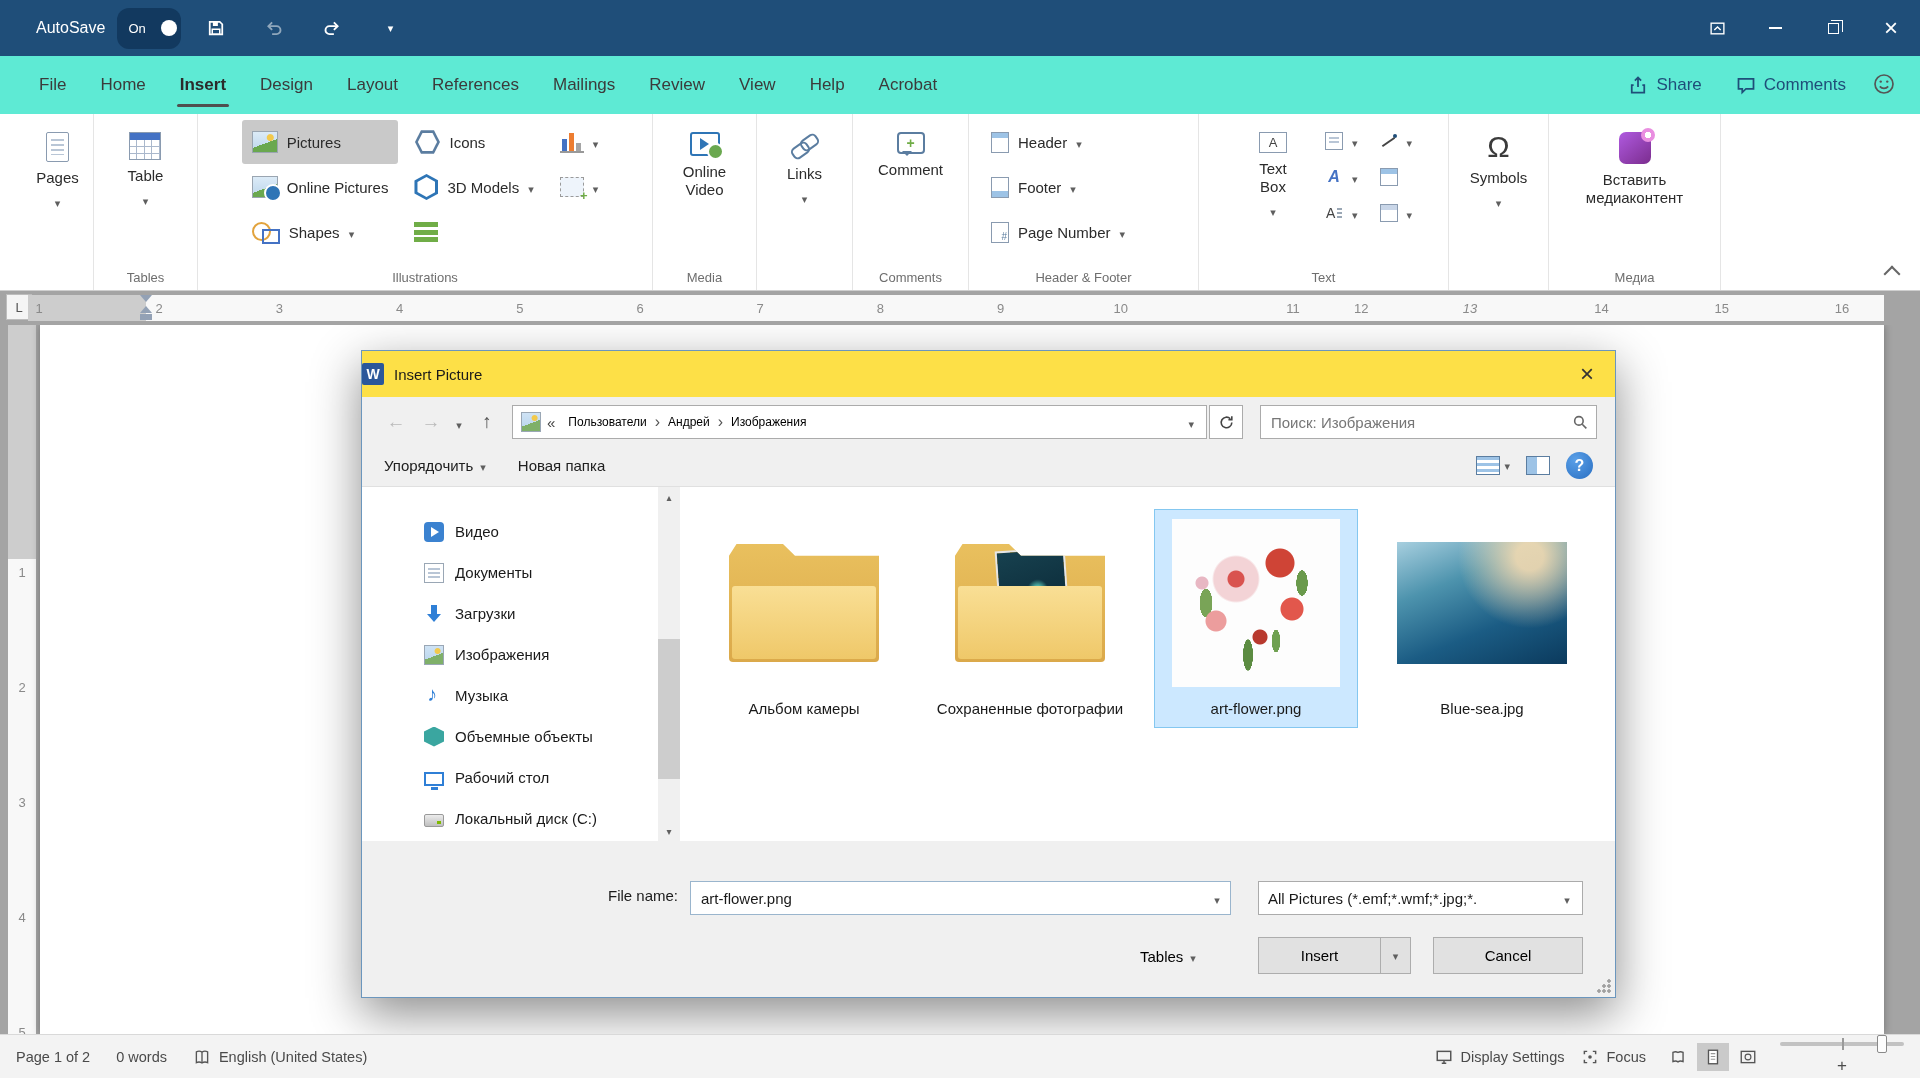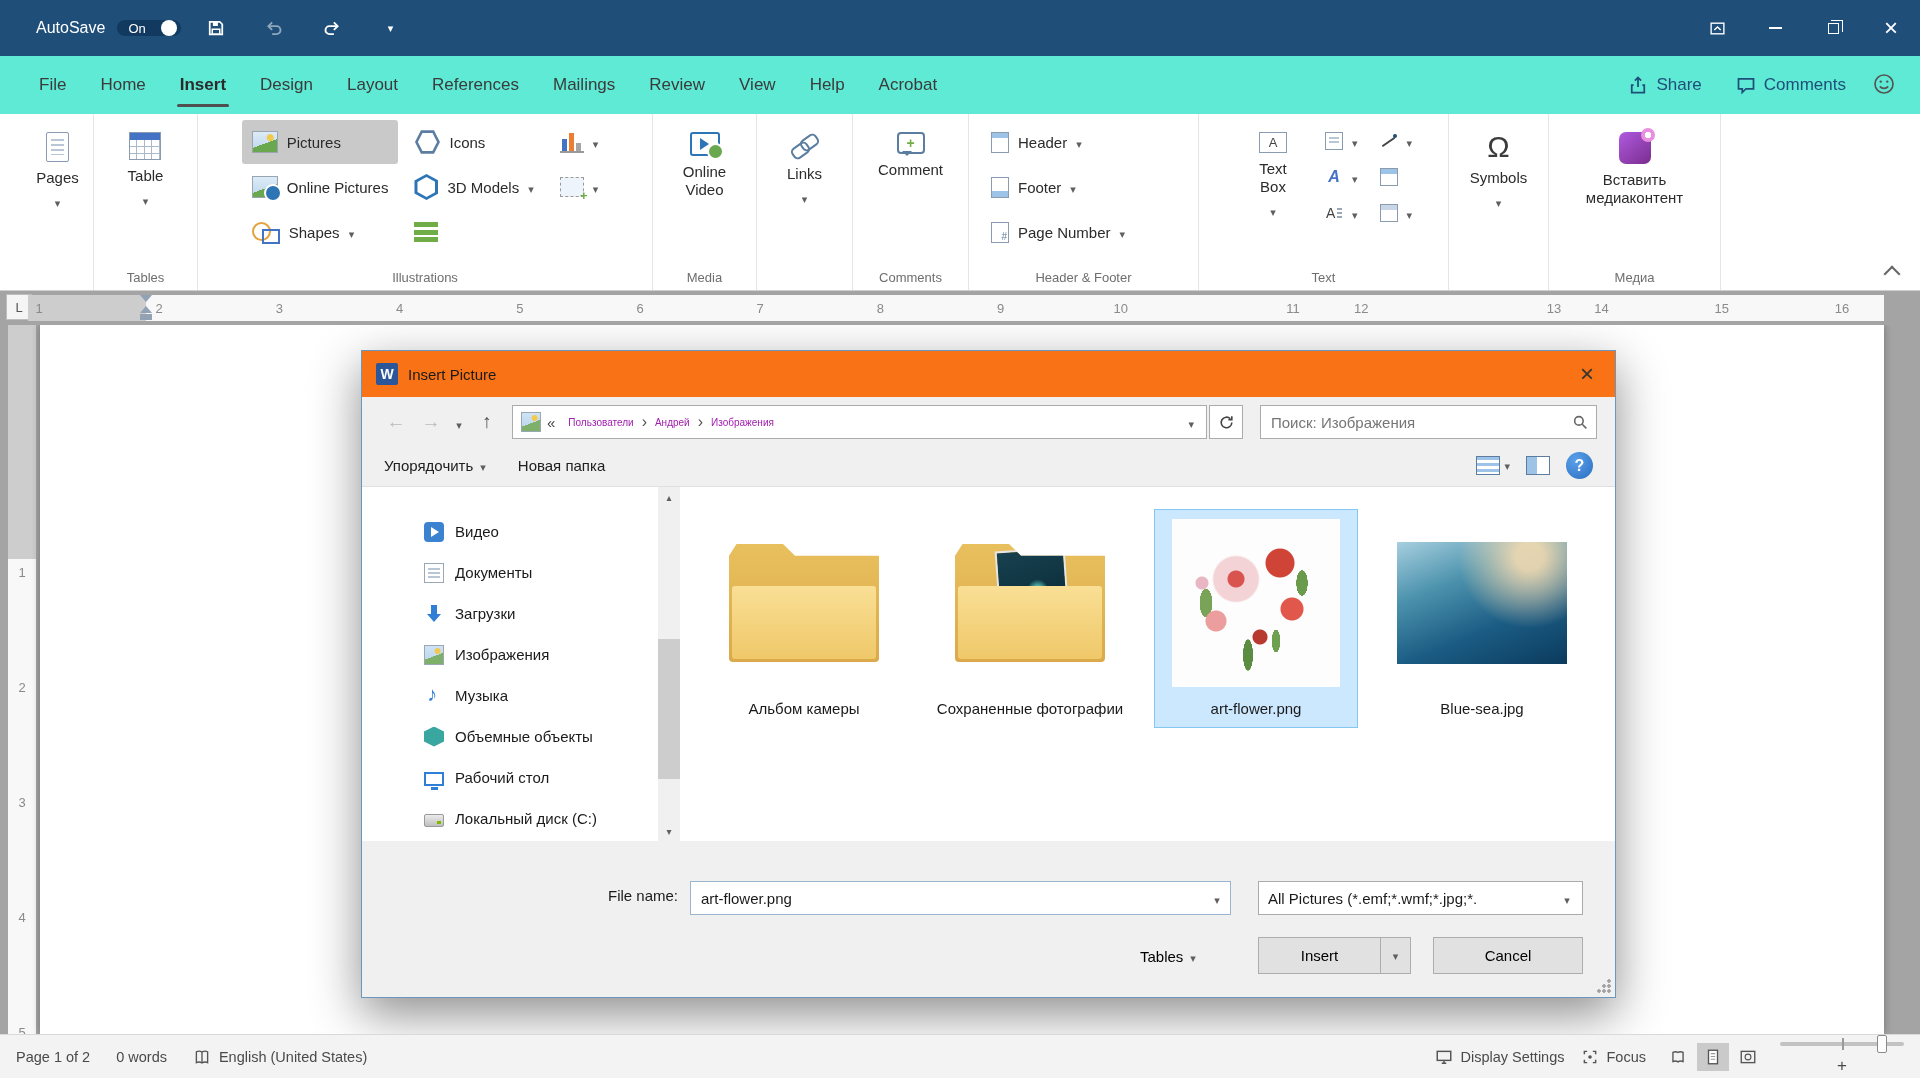--- a/index.html
+++ b/index.html
@@ -7,21 +7,21 @@
     font-family:"Liberation Sans","DejaVu Sans",sans-serif; }
   button { font-family:inherit; cursor:pointer; }
   .app { position:relative; width:1920px; height:1078px; background:#a4a4a4;
     display:flex; flex-direction:column; }
 
   
   .titlebar { height:56px; background:#1f4e79; color:#fff; display:flex;
     align-items:center; justify-content:space-between; flex:0 0 auto; }
   .tb-left { display:flex; align-items:center; gap:12px; padding-left:36px; }
   .autosave-label { font-size:16px; }
-  .autosave-toggle { width:64px; height:16px; border-radius:12px; background:#12395f;
+  .autosave-toggle { width:64px; height:41px; border-radius:12px; background:#12395f;
     display:flex; align-items:center; justify-content:space-between; padding:0 4px 0 11px; cursor:pointer; }
   .toggle-text { font-size:13px; color:#fff; }
   .toggle-knob { width:16px; height:16px; border-radius:50%; background:#fff; }
   .tb-btn { width:46px; height:42px; background:none; border:none; display:flex;
     align-items:center; justify-content:center; color:#fff; }
   .tb-btn.dim { opacity:.5; }
   .tb-btn svg { width:20px; height:20px; }
   .tb-right { display:flex; height:100%; }
   .win-btn { width:58px; height:100%; background:none; border:none; color:#fff;
     display:flex; align-items:center; justify-content:center; font-size:20px; }
@@ -175,41 +175,41 @@
   .docarea { position:relative; flex:1; background:#a4a4a4; overflow:hidden; }
   .vruler { position:absolute; left:8px; top:0; width:28px; height:100%;
     background:linear-gradient(#cdcdcd 0 234px,#f8f8f8 234px); }
   .vnum { position:absolute; left:0; width:100%; text-align:center; font-size:13px; color:#8a8a8a; }
   .page { position:absolute; left:40px; right:36px; top:0; bottom:0; background:#fff;
     box-shadow:0 0 8px rgba(0,0,0,.3); }
 
   
   .dialog { position:absolute; left:361px; top:25px; width:1255px; height:648px; background:#f0f0f0;
     border:1px solid #6b96bd; box-shadow:0 16px 46px rgba(0,0,0,.45); font-size:15px; color:#1a1a1a; }
-  .dlg-title { height:46px; background:#f97316; display:flex; align-items:center; padding-left:14px;
+  .dlg-title { height:46px; background:#fde047; display:flex; align-items:center; padding-left:0;
     gap:10px; position:relative; }
   .word-ico { width:22px; height:22px; background:#2b579a; border-radius:2px; display:flex;
     align-items:center; justify-content:center; }
   .word-ico::after { content:"W"; color:#fff; font-size:14px; font-weight:bold; }
   .dlg-close { position:absolute; right:0; top:0; width:56px; height:100%; background:none; border:none; color:#333; }
   .dlg-close::after { content:"×"; font-size:24px; }
   .dlg-nav { height:48px; display:flex; align-items:center; padding:2px 18px 0; gap:3px; }
   .nav-btn { background:none; border:none; width:32px; height:32px; color:#555; font-size:19px;
     display:flex; align-items:center; justify-content:center; }
   .nav-btn.disabled { color:#b9b9b9; }
   .nav-btn.sm { width:18px; }
   .g-back::after { content:"←"; }
   .g-fwd::after { content:"→"; }
   .g-up::after { content:"↑"; }
   .addressbar { flex:1; min-width:0; height:34px; background:#fff; border:1px solid #ababab;
     display:flex; align-items:center; padding:0 8px; gap:6px; margin-left:6px; }
   .addr-ic { width:20px; height:17px; }
   .bc-prefix { color:#444; }
   .bc { display:flex; align-items:center; }
-  .crumb { background:none; border:none; font-size:10px; color:#a21caf; padding:4px 7px; }
+  .crumb { background:none; border:none; font-size:12px; color:#000000; padding:4px 7px; }
   .crumb-sep { color:#555; font-size:16px; padding:0 1px; }
   .crumb-sep:last-child { display:none; }
   .addr-chev { margin-left:auto; padding:0 4px; cursor:pointer; }
   .refresh-btn { width:34px; height:34px; background:#fff; border:1px solid #ababab; margin-left:-1px;
     display:flex; align-items:center; justify-content:center; }
   .refresh-btn svg { width:17px; height:17px; }
   .searchbox { width:337px; height:34px; background:#fff; border:1px solid #ababab; display:flex;
     align-items:center; margin-left:14px; }
   .searchbox input { flex:1; min-width:0; border:none; outline:none; background:none; padding:0 10px;
     font-size:15px; color:#333; font-family:inherit; }
@@ -664,21 +664,21 @@
           <span class="hnum" style="left: 852.4px;">8</span>
 
           <span class="hnum" style="left: 972.6px;">9</span>
 
           <span class="hnum" style="left: 1092.8px;">10</span>
 
           <span class="hnum" style="left: 1245px; margin-left: 12px;">11</span>
 
           <span class="hnum" style="left: 1333.2px;">12</span>
 
-          <span class="hnum" style="left: 1526px;">13</span>
+          <span class="hnum" style="left: 1442px; font-style: italic;">13</span>
 
           <span class="hnum" style="left: 1573.6px;">14</span>
 
           <span class="hnum" style="left: 1693.8px;">15</span>
 
           <span class="hnum" style="left: 1814px;">16</span>
         </div>
     </div>
   </div>
 

